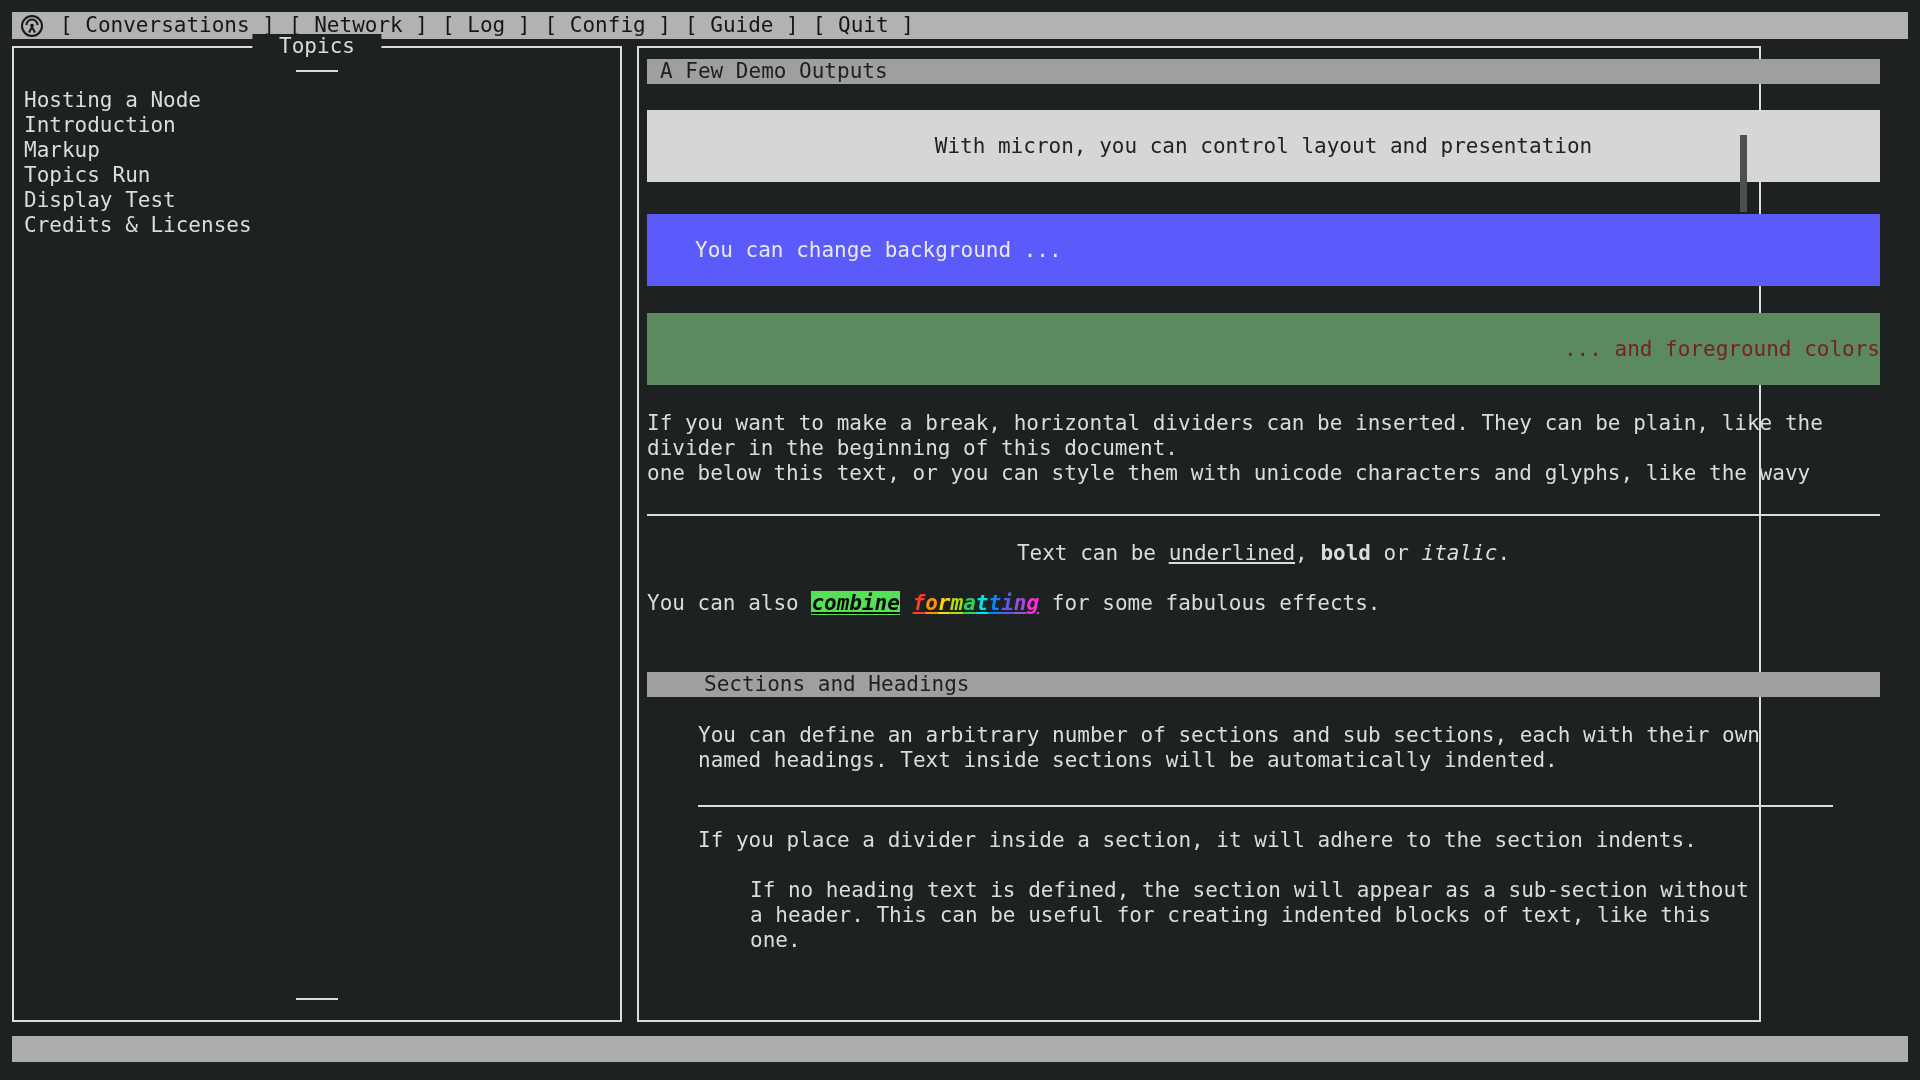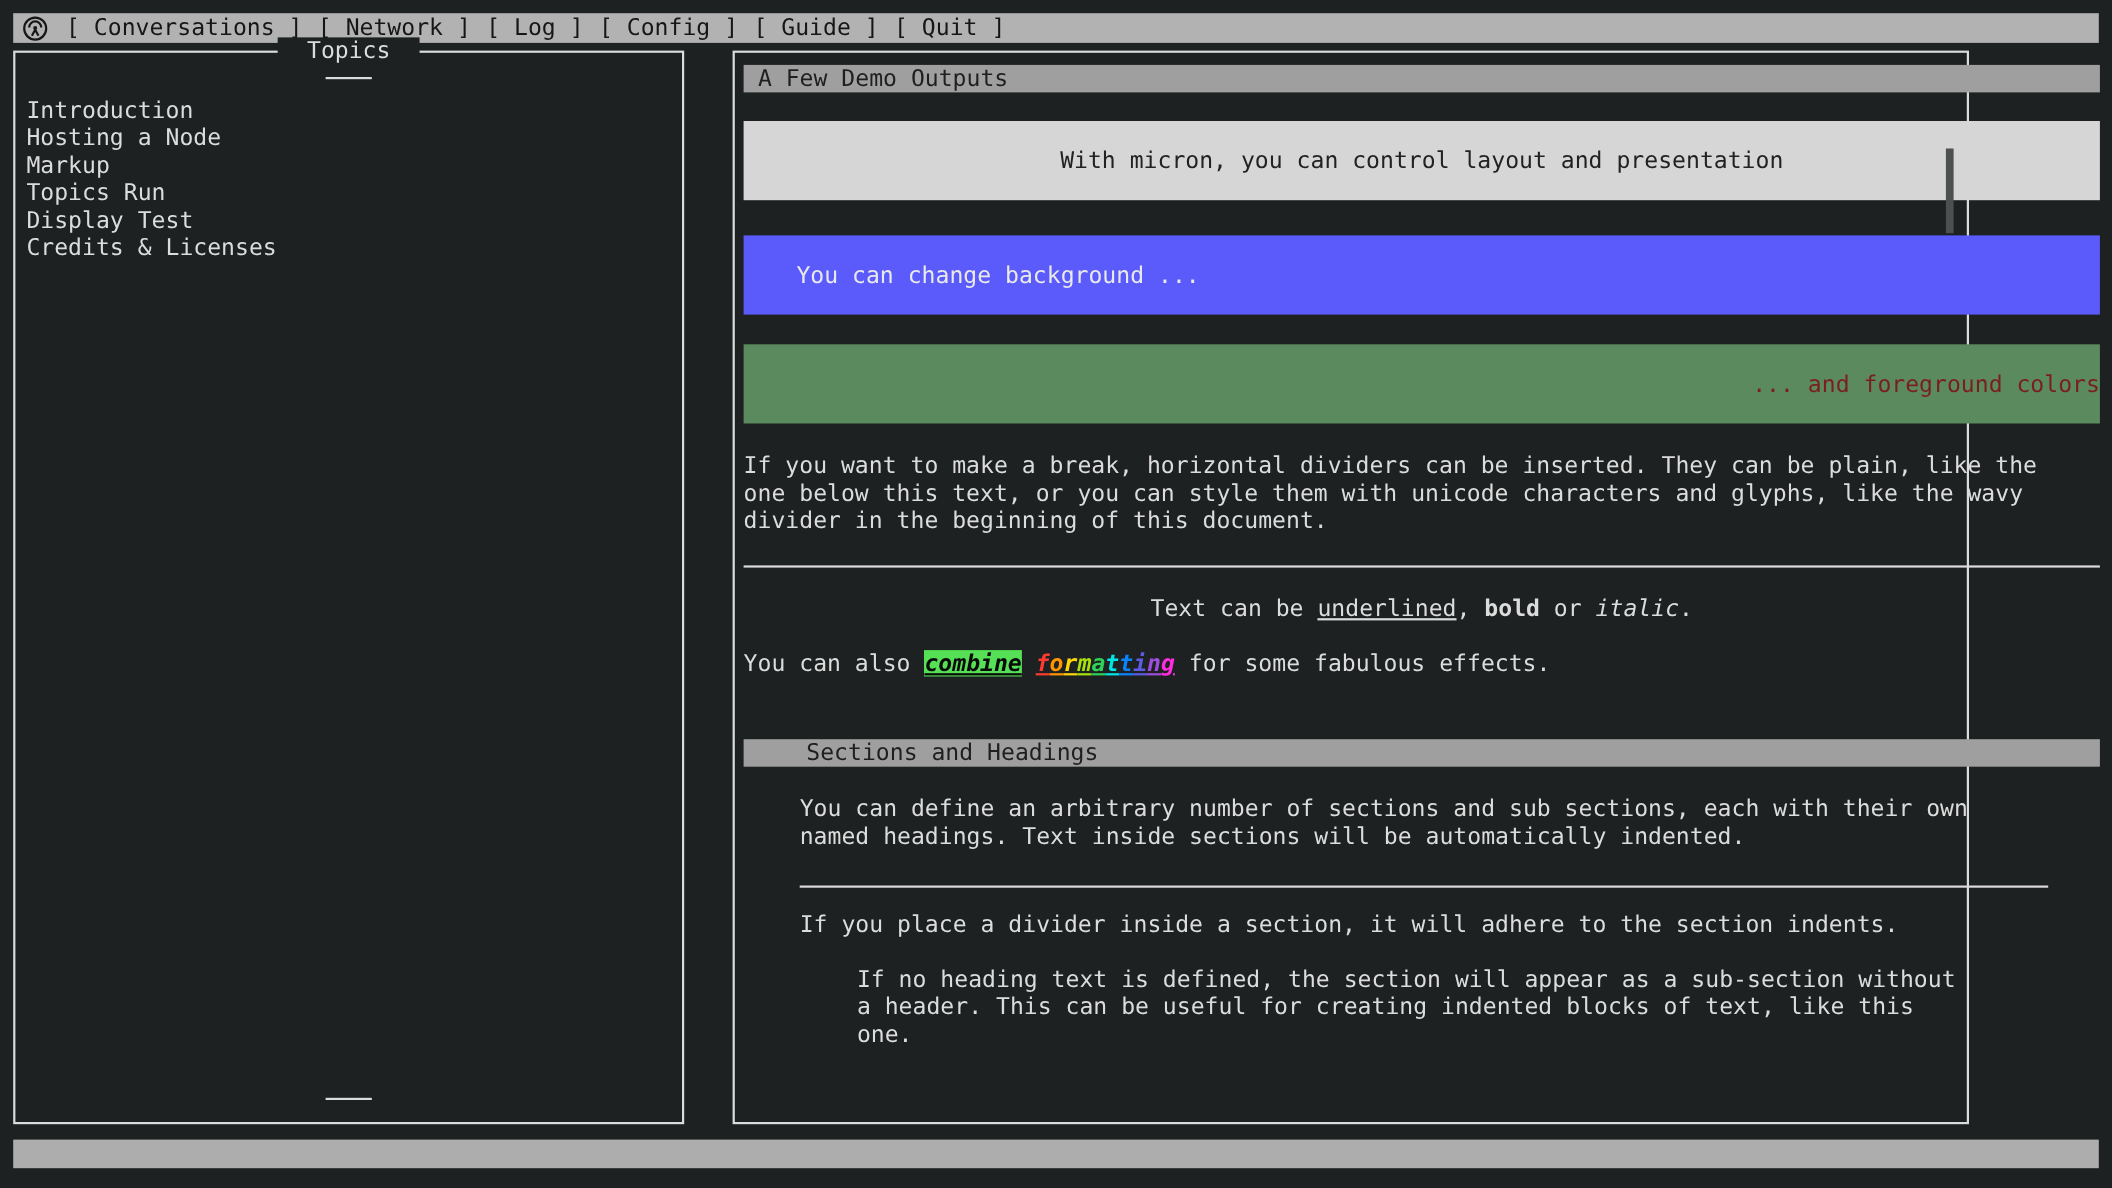--- a/index.html
+++ b/index.html
@@ -38,21 +38,21 @@
   }
   .sidebar{left:12px;width:610px;}
   .sidebar .short-divider{
     position:absolute;left:50%;transform:translateX(-50%);
     width:42px;height:2px;background:var(--border);
   }
   .sidebar .short-divider.top{top:22px;}
   .sidebar .short-divider.bottom{bottom:20px;}
   .topic-list{list-style:none;margin-top:40px;padding-left:10px;}
   .topic-list li{white-space:pre;cursor:pointer;}
-  .main{left:666px;width:1124px;}
+  .main{left:637px;width:1124px;}
   .content{position:absolute;left:8px;top:11px;width:1233px;}
   .heading-bar{
     background:var(--bar-gray);color:var(--bar-gray-fg);
     height:25px;white-space:pre;
   }
   .heading-bar.doc-title{padding-left:13px;}
   .heading-bar.section-title{padding-left:57px;margin-top:56px;}
   .banner{height:72px;display:flex;align-items:center;white-space:pre;}
   .banner.light{
     background:var(--banner-light);color:var(--banner-light-fg);
@@ -115,22 +115,22 @@
     <span class="menu-item">[ Log ]</span>
     <span class="menu-item">[ Config ]</span>
     <span class="menu-item">[ Guide ]</span>
     <span class="menu-item">[ Quit ]</span>
   </div>
 
   <div class="panel sidebar">
     <div class="panel-title"> Topics </div>
     <div class="short-divider top"></div>
     <ul class="topic-list">
+      <li>Hosting a Node</li>
       <li>Introduction</li>
-      <li>Hosting a Node</li>
       <li>Markup</li>
       <li>Topics Run</li>
       <li>Display Test</li>
       <li>Credits &amp; Licenses</li>
     </ul>
     <div class="short-divider bottom"></div>
   </div>
 
   <div class="panel main">
     <div class="content">
@@ -138,22 +138,22 @@
       <div class="heading-bar doc-title">A Few Demo Outputs</div>
 
       <div class="banner light">With micron, you can control layout and presentation</div>
 
       <div class="banner blue">You can change background ...</div>
 
       <div class="banner green">... and foreground colors</div>
 
       <div class="para">
         <div>If you want to make a break, horizontal dividers can be inserted. They can be plain, like the</div>
+        <div>divider in the beginning of this document.</div>
         <div>one below this text, or you can style them with unicode characters and glyphs, like the wavy</div>
-        <div>divider in the beginning of this document.</div>
       </div>
 
       <div class="divider"></div>
 
       <div class="center-line fmt-line"><span>Text can be </span><span class="u">underlined</span><span>, </span><span class="b">bold</span><span> or </span><span class="i">italic</span><span>.</span></div>
 
       <div class="fmt-line"><span>You can also </span><span class="combine">combine</span><span> </span><span class="rainbow"><span style="color: rgb(255, 59, 48);">f</span><span style="color: rgb(255, 149, 0);">o</span><span style="color: rgb(255, 214, 10);">r</span><span style="color: rgb(168, 225, 12);">m</span><span style="color: rgb(48, 209, 88);">a</span><span style="color: rgb(0, 229, 229);">t</span><span style="color: rgb(10, 132, 255);">t</span><span style="color: rgb(94, 92, 230);">i</span><span style="color: rgb(157, 78, 221);">n</span><span style="color: rgb(255, 45, 222);">g</span></span><span> for some fabulous effects.</span></div>
 
       <div class="heading-bar section-title">Sections and Headings</div>
 

